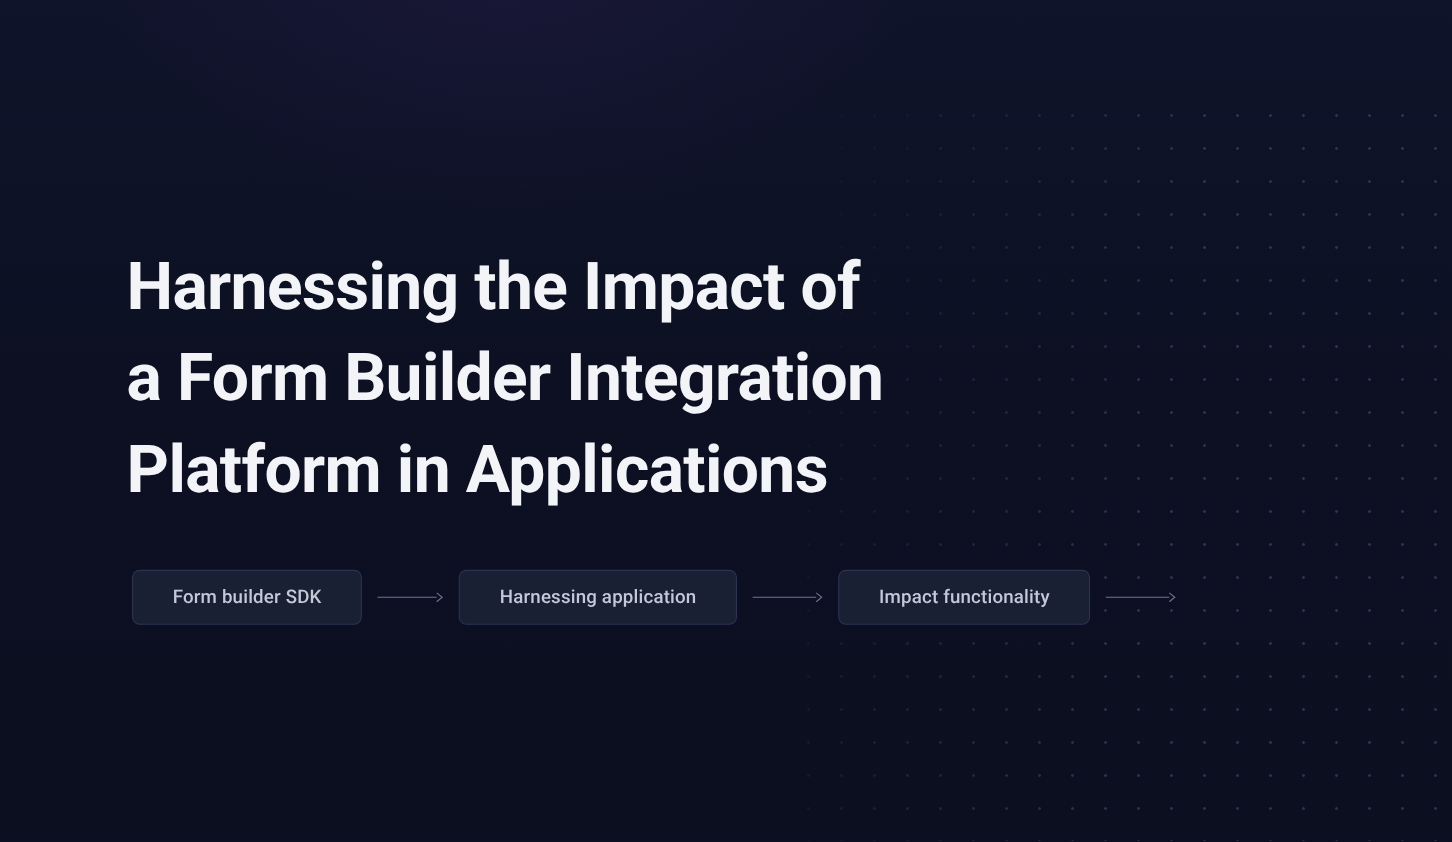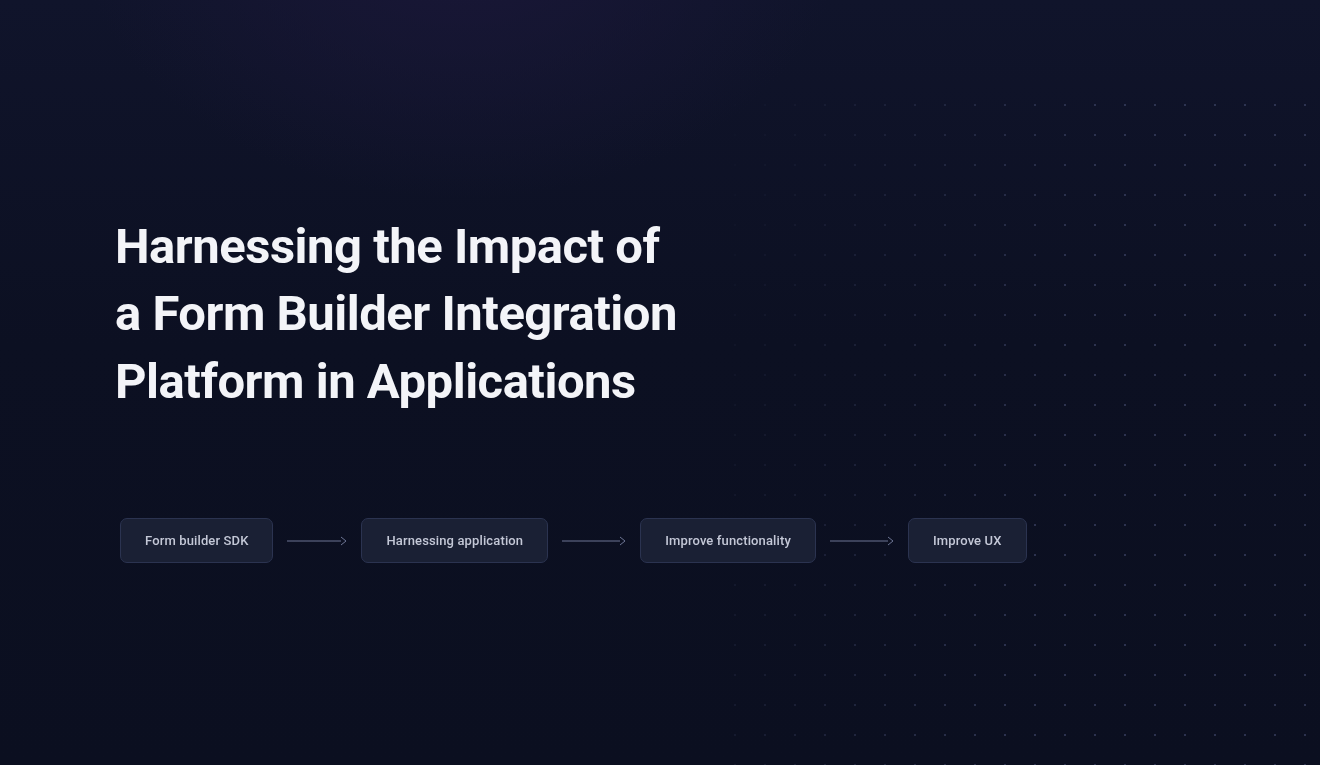--- a/index.html
+++ b/index.html
@@ -46,42 +46,42 @@
     opacity: 0.7;
     -webkit-mask-image: linear-gradient(100deg, transparent 0%, #000 55%);
             mask-image: linear-gradient(100deg, transparent 0%, #000 55%);
   }
 
   .title {
     position: absolute;
     left: 115px;
     top: 180px;
     max-width: 900px;
-    font-size: 49px;
+    font-size: 60px;
     line-height: 1.38;
     font-weight: 700;
     letter-spacing: -0.01em;
     white-space: pre-line;
   }
 
   .flow {
     position: absolute;
     left: 120px;
     top: 518px;
     display: flex;
     align-items: center;
     gap: 14px;
   }
   .step {
     background: var(--box-bg);
     border: 1px solid var(--box-border);
     border-radius: 7px;
-    padding: 14px 24px;
+    padding: 14px 36px;
     color: var(--muted);
-    font-size: 13px;
+    font-size: 17px;
     font-weight: 500;
     letter-spacing: 0.01em;
     white-space: nowrap;
   }
   .arrow {
     display: inline-flex;
     align-items: center;
     flex: 0 0 auto;
   }
   .arrow svg {
@@ -110,24 +110,21 @@
   <div class="step">
     <span>Harnessing application</span>
   </div>
   <span class="arrow">
     <svg width="64" height="10" viewBox="0 0 64 10" fill="none">
       <line x1="0" y1="5" x2="58" y2="5" stroke="#6d7594" stroke-width="1"></line>
       <path d="M58 1 L63 5 L58 9" stroke="#6d7594" stroke-width="1" fill="none"></path>
     </svg>
   </span>
   <div class="step">
-    <span>Improve functionality</span>
+    <span>Impact functionality</span>
   </div>
   <span class="arrow">
     <svg width="64" height="10" viewBox="0 0 64 10" fill="none">
       <line x1="0" y1="5" x2="58" y2="5" stroke="#6d7594" stroke-width="1"></line>
       <path d="M58 1 L63 5 L58 9" stroke="#6d7594" stroke-width="1" fill="none"></path>
     </svg>
   </span>
-  <div class="step">
-    <span>Improve UX</span>
-  </div>
 </div>
 
 </body></html>

